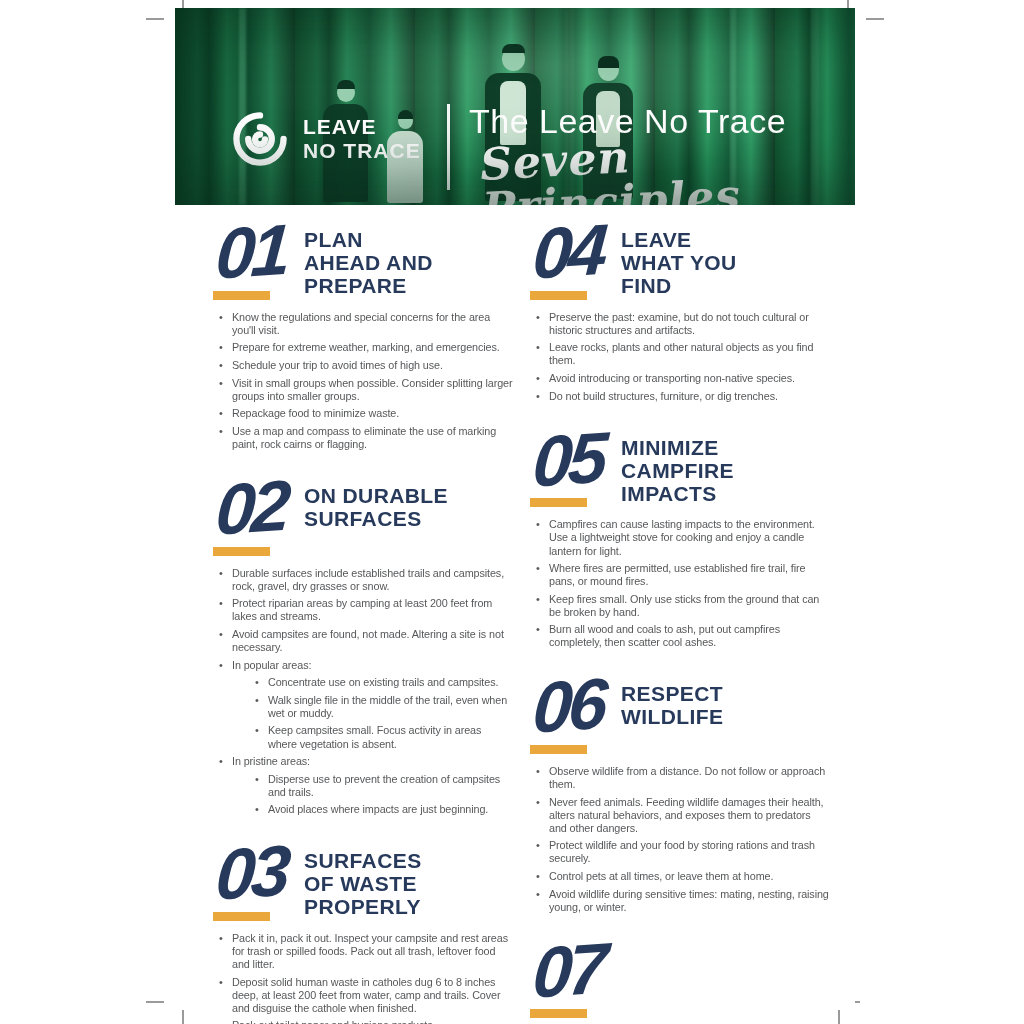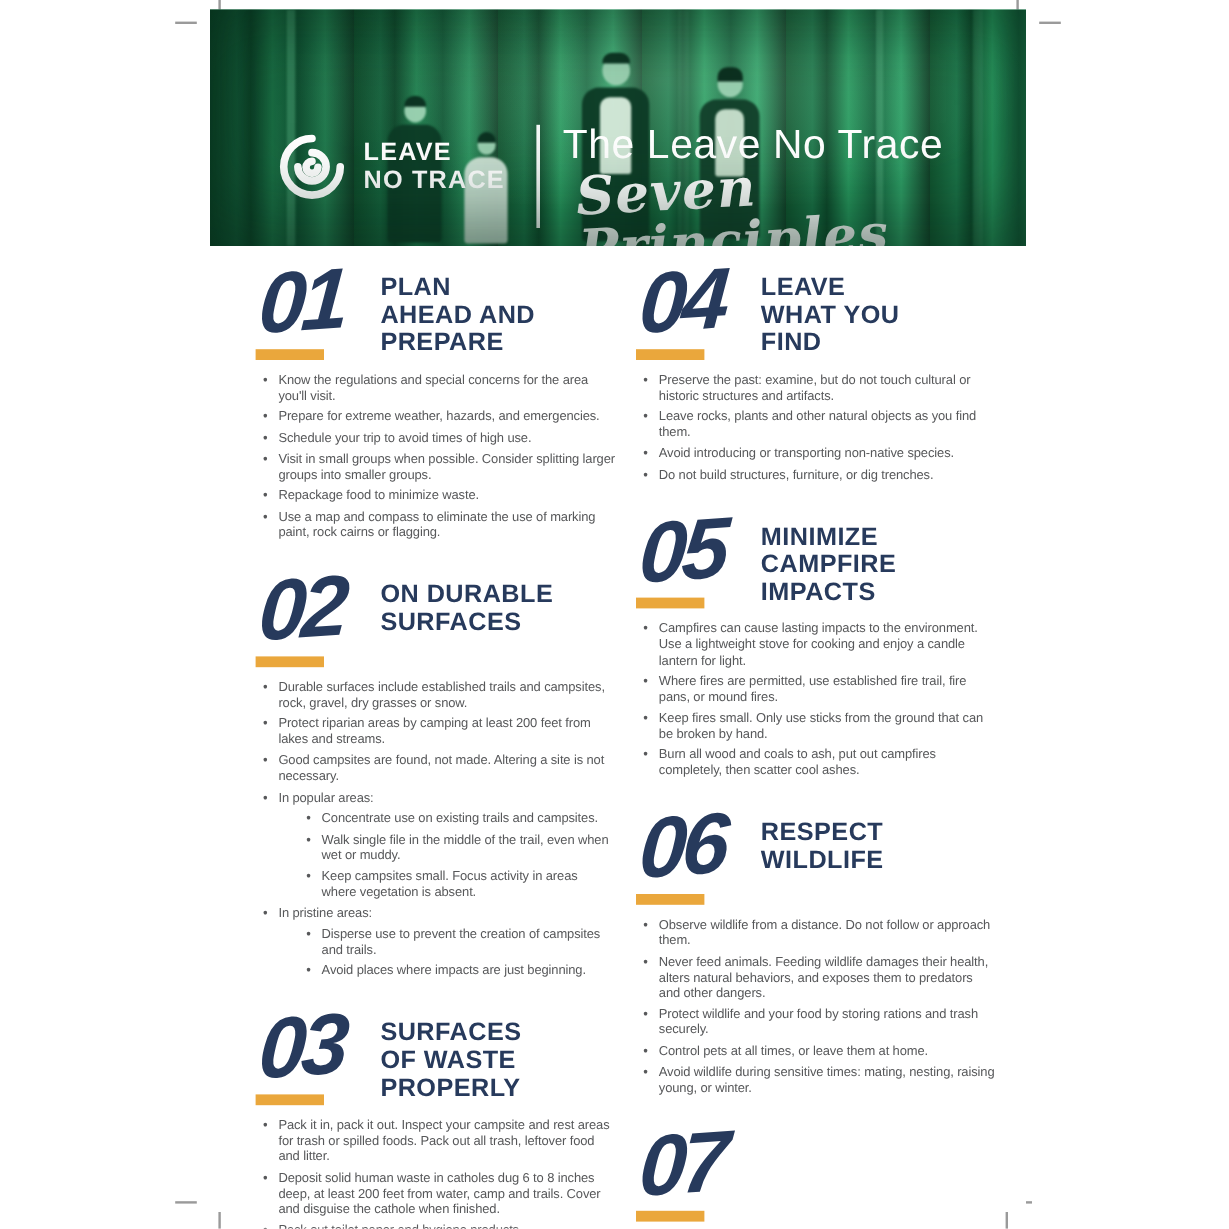--- a/index.html
+++ b/index.html
@@ -74,21 +74,21 @@
   .p-numwrap{width:86px;flex:0 0 86px;}
   .p-num{
     color:var(--navy);
     font-size:71px;line-height:.84;font-weight:900;font-style:italic;
     letter-spacing:-4px;transform:rotate(-4deg) skewX(-8deg);transform-origin:left bottom;
     padding-left:4px;
   }
   .p-bar{width:57px;height:9px;background:var(--orange);margin:6px 0 0 3px;}
   .p-title{
     color:var(--navy);font-size:21px;font-weight:bold;line-height:1.09;
-    letter-spacing:.4px;padding-top:4px;margin-left:21px;
+    letter-spacing:.4px;padding-top:4px;margin-left:8px;
   }
   .p-title span{display:block;}
   ul.p-list{list-style:none;margin-top:11px;}
   ul.p-list li{display:flex;margin-top:4.5px;}
   ul.p-list li:first-child{margin-top:0;}
   .dot{flex:0 0 22px;text-align:center;color:var(--body-text);font-size:11px;line-height:1.2;}
   .li-text{flex:1;color:var(--body-text);font-size:10.8px;line-height:1.21;letter-spacing:-.1px;}
   ul.sub-list{list-style:none;margin-top:4.5px;padding-left:14px;width:100%;}
   ul.sub-list li{display:flex;margin-top:4.5px;}
   ul.sub-list li:first-child{margin-top:0;}
@@ -178,21 +178,21 @@
               <span>PREPARE</span>
             </h2>
     </div>
     <ul class="p-list">
             <li>
               <span class="dot">•</span>
               <span class="li-text">Know the regulations and special concerns for the area you'll visit.</span>
             </li>
             <li>
               <span class="dot">•</span>
-              <span class="li-text">Prepare for extreme weather, hazards, and emergencies.</span>
+              <span class="li-text">Prepare for extreme weather, marking, and emergencies.</span>
             </li>
             <li>
               <span class="dot">•</span>
               <span class="li-text">Schedule your trip to avoid times of high use.</span>
             </li>
             <li>
               <span class="dot">•</span>
               <span class="li-text">Visit in small groups when possible. Consider splitting larger groups into smaller groups.</span>
             </li>
             <li>
@@ -221,21 +221,21 @@
             <li>
               <span class="dot">•</span>
               <span class="li-text">Durable surfaces include established trails and campsites, rock, gravel, dry grasses or snow.</span>
             </li>
             <li>
               <span class="dot">•</span>
               <span class="li-text">Protect riparian areas by camping at least 200 feet from lakes and streams.</span>
             </li>
             <li>
               <span class="dot">•</span>
-              <span class="li-text">Good campsites are found, not made. Altering a site is not necessary.</span>
+              <span class="li-text">Avoid campsites are found, not made. Altering a site is not necessary.</span>
             </li>
             <li>
               <span class="dot">•</span>
               <span class="li-text">In popular areas:<ul class="sub-list">
                   <li>
                     <span class="dot">•</span>
                     <span class="li-text">Concentrate use on existing trails and campsites.</span>
                   </li>
                   <li>
                     <span class="dot">•</span>

